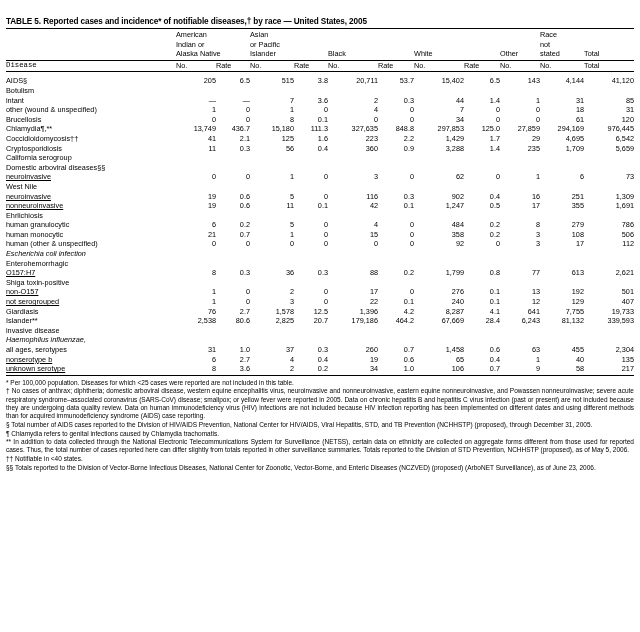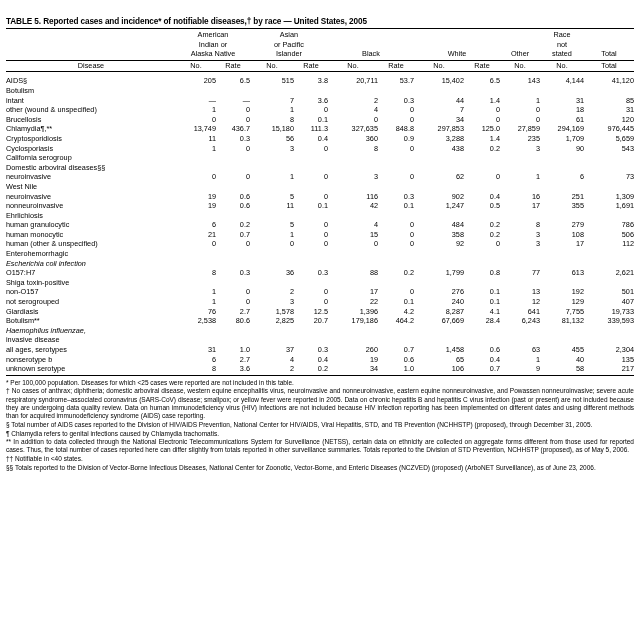--- a/index.html
+++ b/index.html
@@ -33,48 +33,48 @@
     table-layout: fixed;
   }
   table.main td, table.main th {
     padding: 0;
     vertical-align: bottom;
     font-weight: normal;
     font-size: 7.3px;
     line-height: 9.6px;
   }
   .grp {
-    text-align: center;
+    text-align: left;
     font-weight: bold;
     font-size: 7.3px;
     line-height: 8.6px;
   }
   .hdrrule td {
     border-bottom: 0.8px solid #000;
     height: 1px;
     line-height: 1px;
     font-size: 0;
     padding: 0;
   }
   .toprule td {
     border-top: 1.2px solid #000;
     height: 1px;
     line-height: 1px;
     font-size: 0;
   }
   .colhdr td {
-    text-align: center;
+    text-align: left;
     font-weight: bold;
     padding-bottom: 1px;
   }
-  .colhdr td.lbl { text-align: center; }
+  .colhdr td.lbl { text-align: left; font-family: Liberation Mono, monospace; }
   .num { text-align: right; padding-right: 1px; }
   .dis { text-align: left; }
   .ind1 { padding-left: 7px; }
-  .ind2 { padding-left: 14px; }
+  .ind2 { padding-left: 14px; text-decoration: underline; }
   .bold { font-weight: bold; margin-left: 16px; }
   .ital { font-style: italic; }
   .spacer td { height: 4px; line-height: 4px; font-size: 0; }
   .botrule td {
     border-bottom: 0.9px solid #000;
     height: 1px;
     line-height: 1px;
     font-size: 0;
   }
   .foot {
@@ -252,48 +252,48 @@
           <td class="num bold">111.3</td>
           <td class="num bold">327,635</td>
           <td class="num bold">848.8</td>
           <td class="num bold">297,853</td>
           <td class="num bold">125.0</td>
           <td class="num bold">27,859</td>
           <td class="num bold">294,169</td>
           <td class="num bold">976,445</td>
         </tr>
         <tr>
+          <td class="dis">Coccidioidomycosis††</td>
+          <td class="num">41</td>
+          <td class="num">2.1</td>
+          <td class="num">125</td>
+          <td class="num">1.6</td>
+          <td class="num">223</td>
+          <td class="num">2.2</td>
+          <td class="num">1,429</td>
+          <td class="num">1.7</td>
+          <td class="num">29</td>
+          <td class="num">4,695</td>
+          <td class="num">6,542</td>
+        </tr>
+        <tr>
           <td class="dis">Cryptosporidiosis</td>
           <td class="num">11</td>
           <td class="num">0.3</td>
           <td class="num">56</td>
           <td class="num">0.4</td>
           <td class="num">360</td>
           <td class="num">0.9</td>
           <td class="num">3,288</td>
           <td class="num">1.4</td>
           <td class="num">235</td>
           <td class="num">1,709</td>
           <td class="num">5,659</td>
         </tr>
         <tr>
-          <td class="dis">Cyclosporiasis</td>
-          <td class="num">1</td>
-          <td class="num">0</td>
-          <td class="num">3</td>
-          <td class="num">0</td>
-          <td class="num">8</td>
-          <td class="num">0</td>
-          <td class="num">438</td>
-          <td class="num">0.2</td>
-          <td class="num">3</td>
-          <td class="num">90</td>
-          <td class="num">543</td>
-        </tr>
-        <tr>
           <td class="dis ind1">California serogroup</td>
           <td class="num"></td>
           <td class="num"></td>
           <td class="num"></td>
           <td class="num"></td>
           <td class="num"></td>
           <td class="num"></td>
           <td class="num"></td>
           <td class="num"></td>
           <td class="num"></td>
@@ -420,35 +420,35 @@
           <td class="num">0</td>
           <td class="num">0</td>
           <td class="num">0</td>
           <td class="num">92</td>
           <td class="num">0</td>
           <td class="num">3</td>
           <td class="num">17</td>
           <td class="num">112</td>
         </tr>
         <tr>
+          <td class="dis ind1 ital">Escherichia coli infection</td>
+          <td class="num"></td>
+          <td class="num"></td>
+          <td class="num"></td>
+          <td class="num"></td>
+          <td class="num"></td>
+          <td class="num"></td>
+          <td class="num"></td>
+          <td class="num"></td>
+          <td class="num"></td>
+          <td class="num"></td>
+          <td class="num"></td>
+        </tr>
+        <tr>
           <td class="dis">Enterohemorrhagic</td>
-          <td class="num"></td>
-          <td class="num"></td>
-          <td class="num"></td>
-          <td class="num"></td>
-          <td class="num"></td>
-          <td class="num"></td>
-          <td class="num"></td>
-          <td class="num"></td>
-          <td class="num"></td>
-          <td class="num"></td>
-          <td class="num"></td>
-        </tr>
-        <tr>
-          <td class="dis ind1 ital">Escherichia coli infection</td>
           <td class="num"></td>
           <td class="num"></td>
           <td class="num"></td>
           <td class="num"></td>
           <td class="num"></td>
           <td class="num"></td>
           <td class="num"></td>
           <td class="num"></td>
           <td class="num"></td>
           <td class="num"></td>
@@ -518,49 +518,49 @@
           <td class="num">12.5</td>
           <td class="num">1,396</td>
           <td class="num">4.2</td>
           <td class="num">8,287</td>
           <td class="num">4.1</td>
           <td class="num">641</td>
           <td class="num">7,755</td>
           <td class="num">19,733</td>
         </tr>
         <tr>
-          <td class="dis bold">Botulism**</td>
+          <td class="dis bold">Islander**</td>
           <td class="num bold">2,538</td>
           <td class="num bold">80.6</td>
           <td class="num bold">2,825</td>
           <td class="num bold">20.7</td>
           <td class="num bold">179,186</td>
           <td class="num bold">464.2</td>
           <td class="num bold">67,669</td>
           <td class="num bold">28.4</td>
           <td class="num bold">6,243</td>
           <td class="num bold">81,132</td>
           <td class="num bold">339,593</td>
         </tr>
         <tr>
+          <td class="dis ind1">invasive disease</td>
+          <td class="num"></td>
+          <td class="num"></td>
+          <td class="num"></td>
+          <td class="num"></td>
+          <td class="num"></td>
+          <td class="num"></td>
+          <td class="num"></td>
+          <td class="num"></td>
+          <td class="num"></td>
+          <td class="num"></td>
+          <td class="num"></td>
+        </tr>
+        <tr>
           <td class="dis ital">Haemophilus influenzae,</td>
-          <td class="num"></td>
-          <td class="num"></td>
-          <td class="num"></td>
-          <td class="num"></td>
-          <td class="num"></td>
-          <td class="num"></td>
-          <td class="num"></td>
-          <td class="num"></td>
-          <td class="num"></td>
-          <td class="num"></td>
-          <td class="num"></td>
-        </tr>
-        <tr>
-          <td class="dis ind1">invasive disease</td>
           <td class="num"></td>
           <td class="num"></td>
           <td class="num"></td>
           <td class="num"></td>
           <td class="num"></td>
           <td class="num"></td>
           <td class="num"></td>
           <td class="num"></td>
           <td class="num"></td>
           <td class="num"></td>

